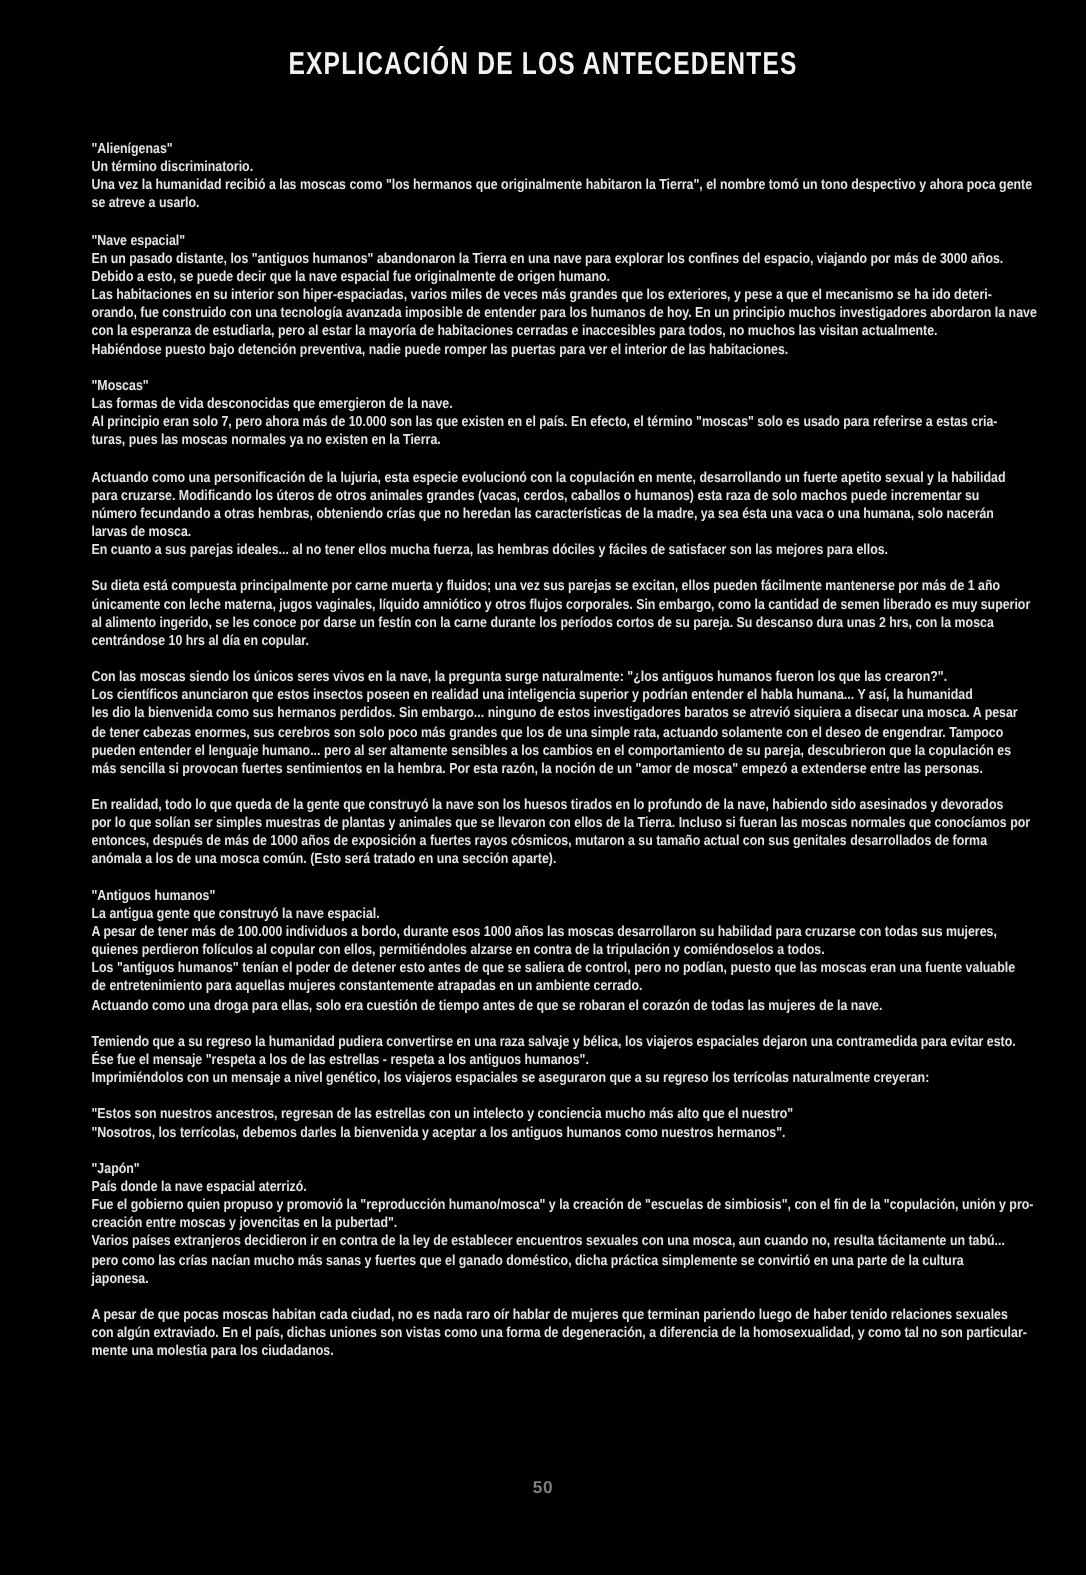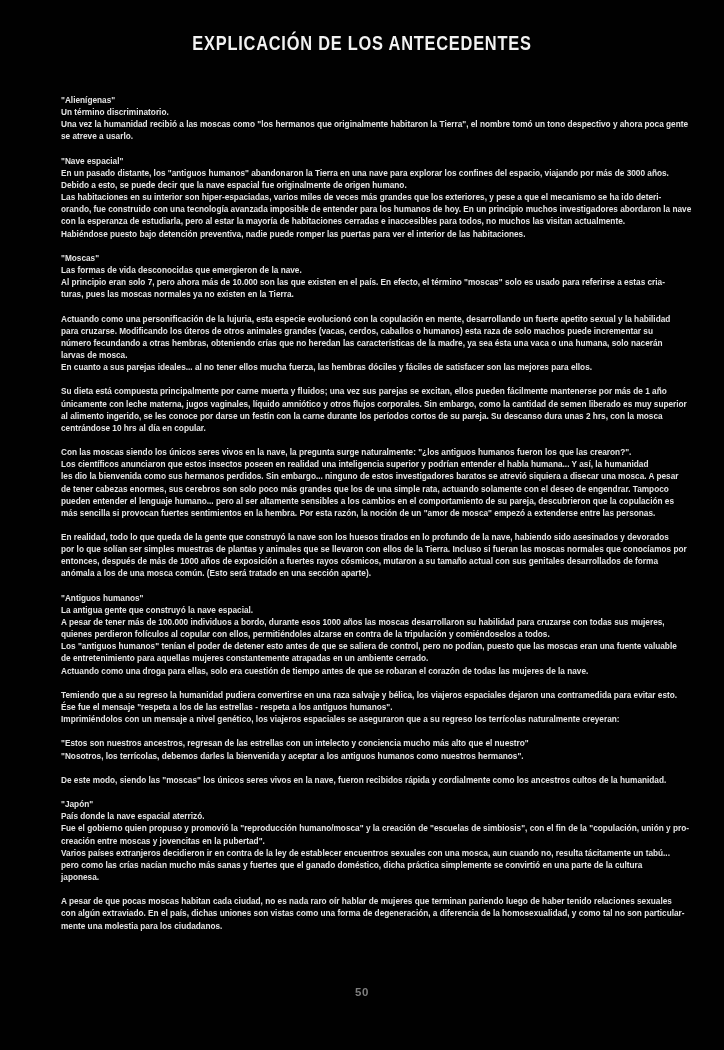--- a/index.html
+++ b/index.html
@@ -126,23 +126,20 @@
       <div class="para">
         <div class="line">Temiendo que a su regreso la humanidad pudiera convertirse en una raza salvaje y bélica, los viajeros espaciales dejaron una contramedida para evitar esto.</div>
         <div class="line">Ése fue el mensaje "respeta a los de las estrellas - respeta a los antiguos humanos".</div>
         <div class="line">Imprimiéndolos con un mensaje a nivel genético, los viajeros espaciales se aseguraron que a su regreso los terrícolas naturalmente creyeran:</div>
       </div>
       <div class="para">
         <div class="line">"Estos son nuestros ancestros, regresan de las estrellas con un intelecto y conciencia mucho más alto que el nuestro"</div>
         <div class="line">"Nosotros, los terrícolas, debemos darles la bienvenida y aceptar a los antiguos humanos como nuestros hermanos".</div>
       </div>
       <div class="para">
-        <div class="line">De este modo, siendo las "moscas" los únicos seres vivos en la nave, fueron recibidos rápida y cordialmente como los ancestros cultos de la humanidad.</div>
-      </div>
-      <div class="para">
         <div class="line">"Japón"</div>
         <div class="line">País donde la nave espacial aterrizó.</div>
         <div class="line">Fue el gobierno quien propuso y promovió la "reproducción humano/mosca" y la creación de "escuelas de simbiosis", con el fin de la "copulación, unión y pro-</div>
         <div class="line">creación entre moscas y jovencitas en la pubertad".</div>
         <div class="line">Varios países extranjeros decidieron ir en contra de la ley de establecer encuentros sexuales con una mosca, aun cuando no, resulta tácitamente un tabú...</div>
         <div class="line">pero como las crías nacían mucho más sanas y fuertes que el ganado doméstico, dicha práctica simplemente se convirtió en una parte de la cultura</div>
         <div class="line">japonesa.</div>
       </div>
       <div class="para">
         <div class="line">A pesar de que pocas moscas habitan cada ciudad, no es nada raro oír hablar de mujeres que terminan pariendo luego de haber tenido relaciones sexuales</div>

